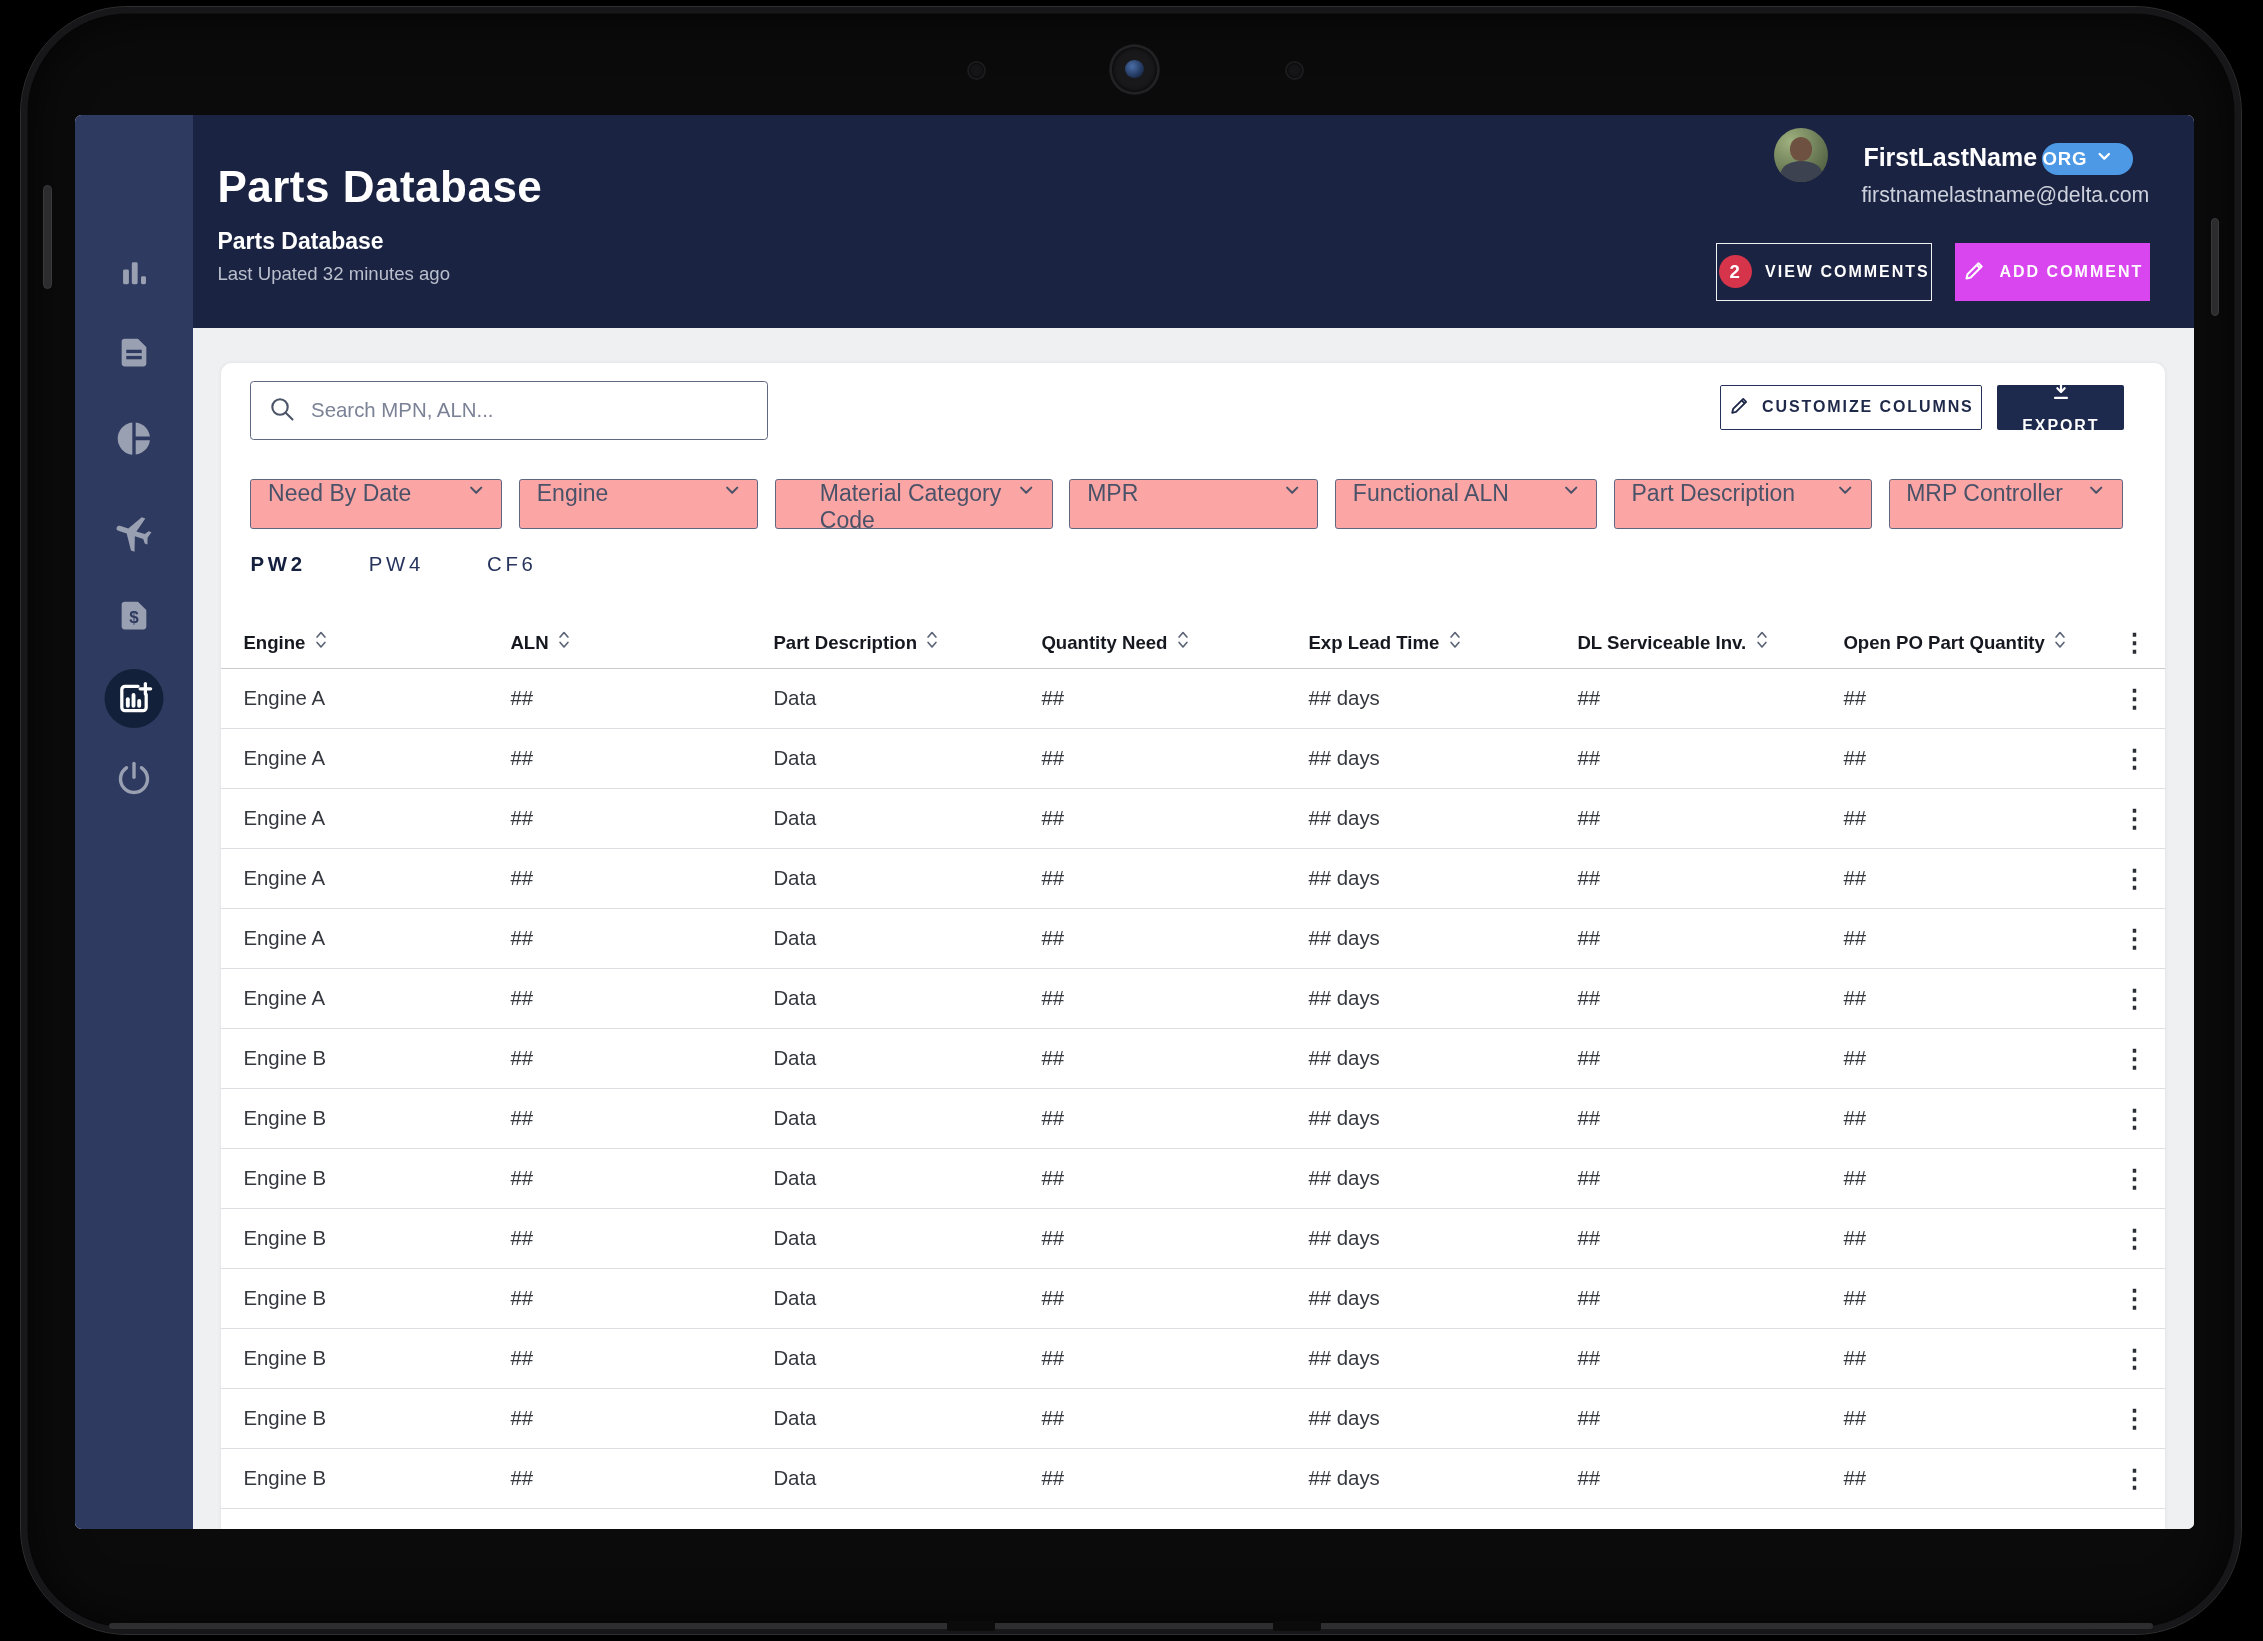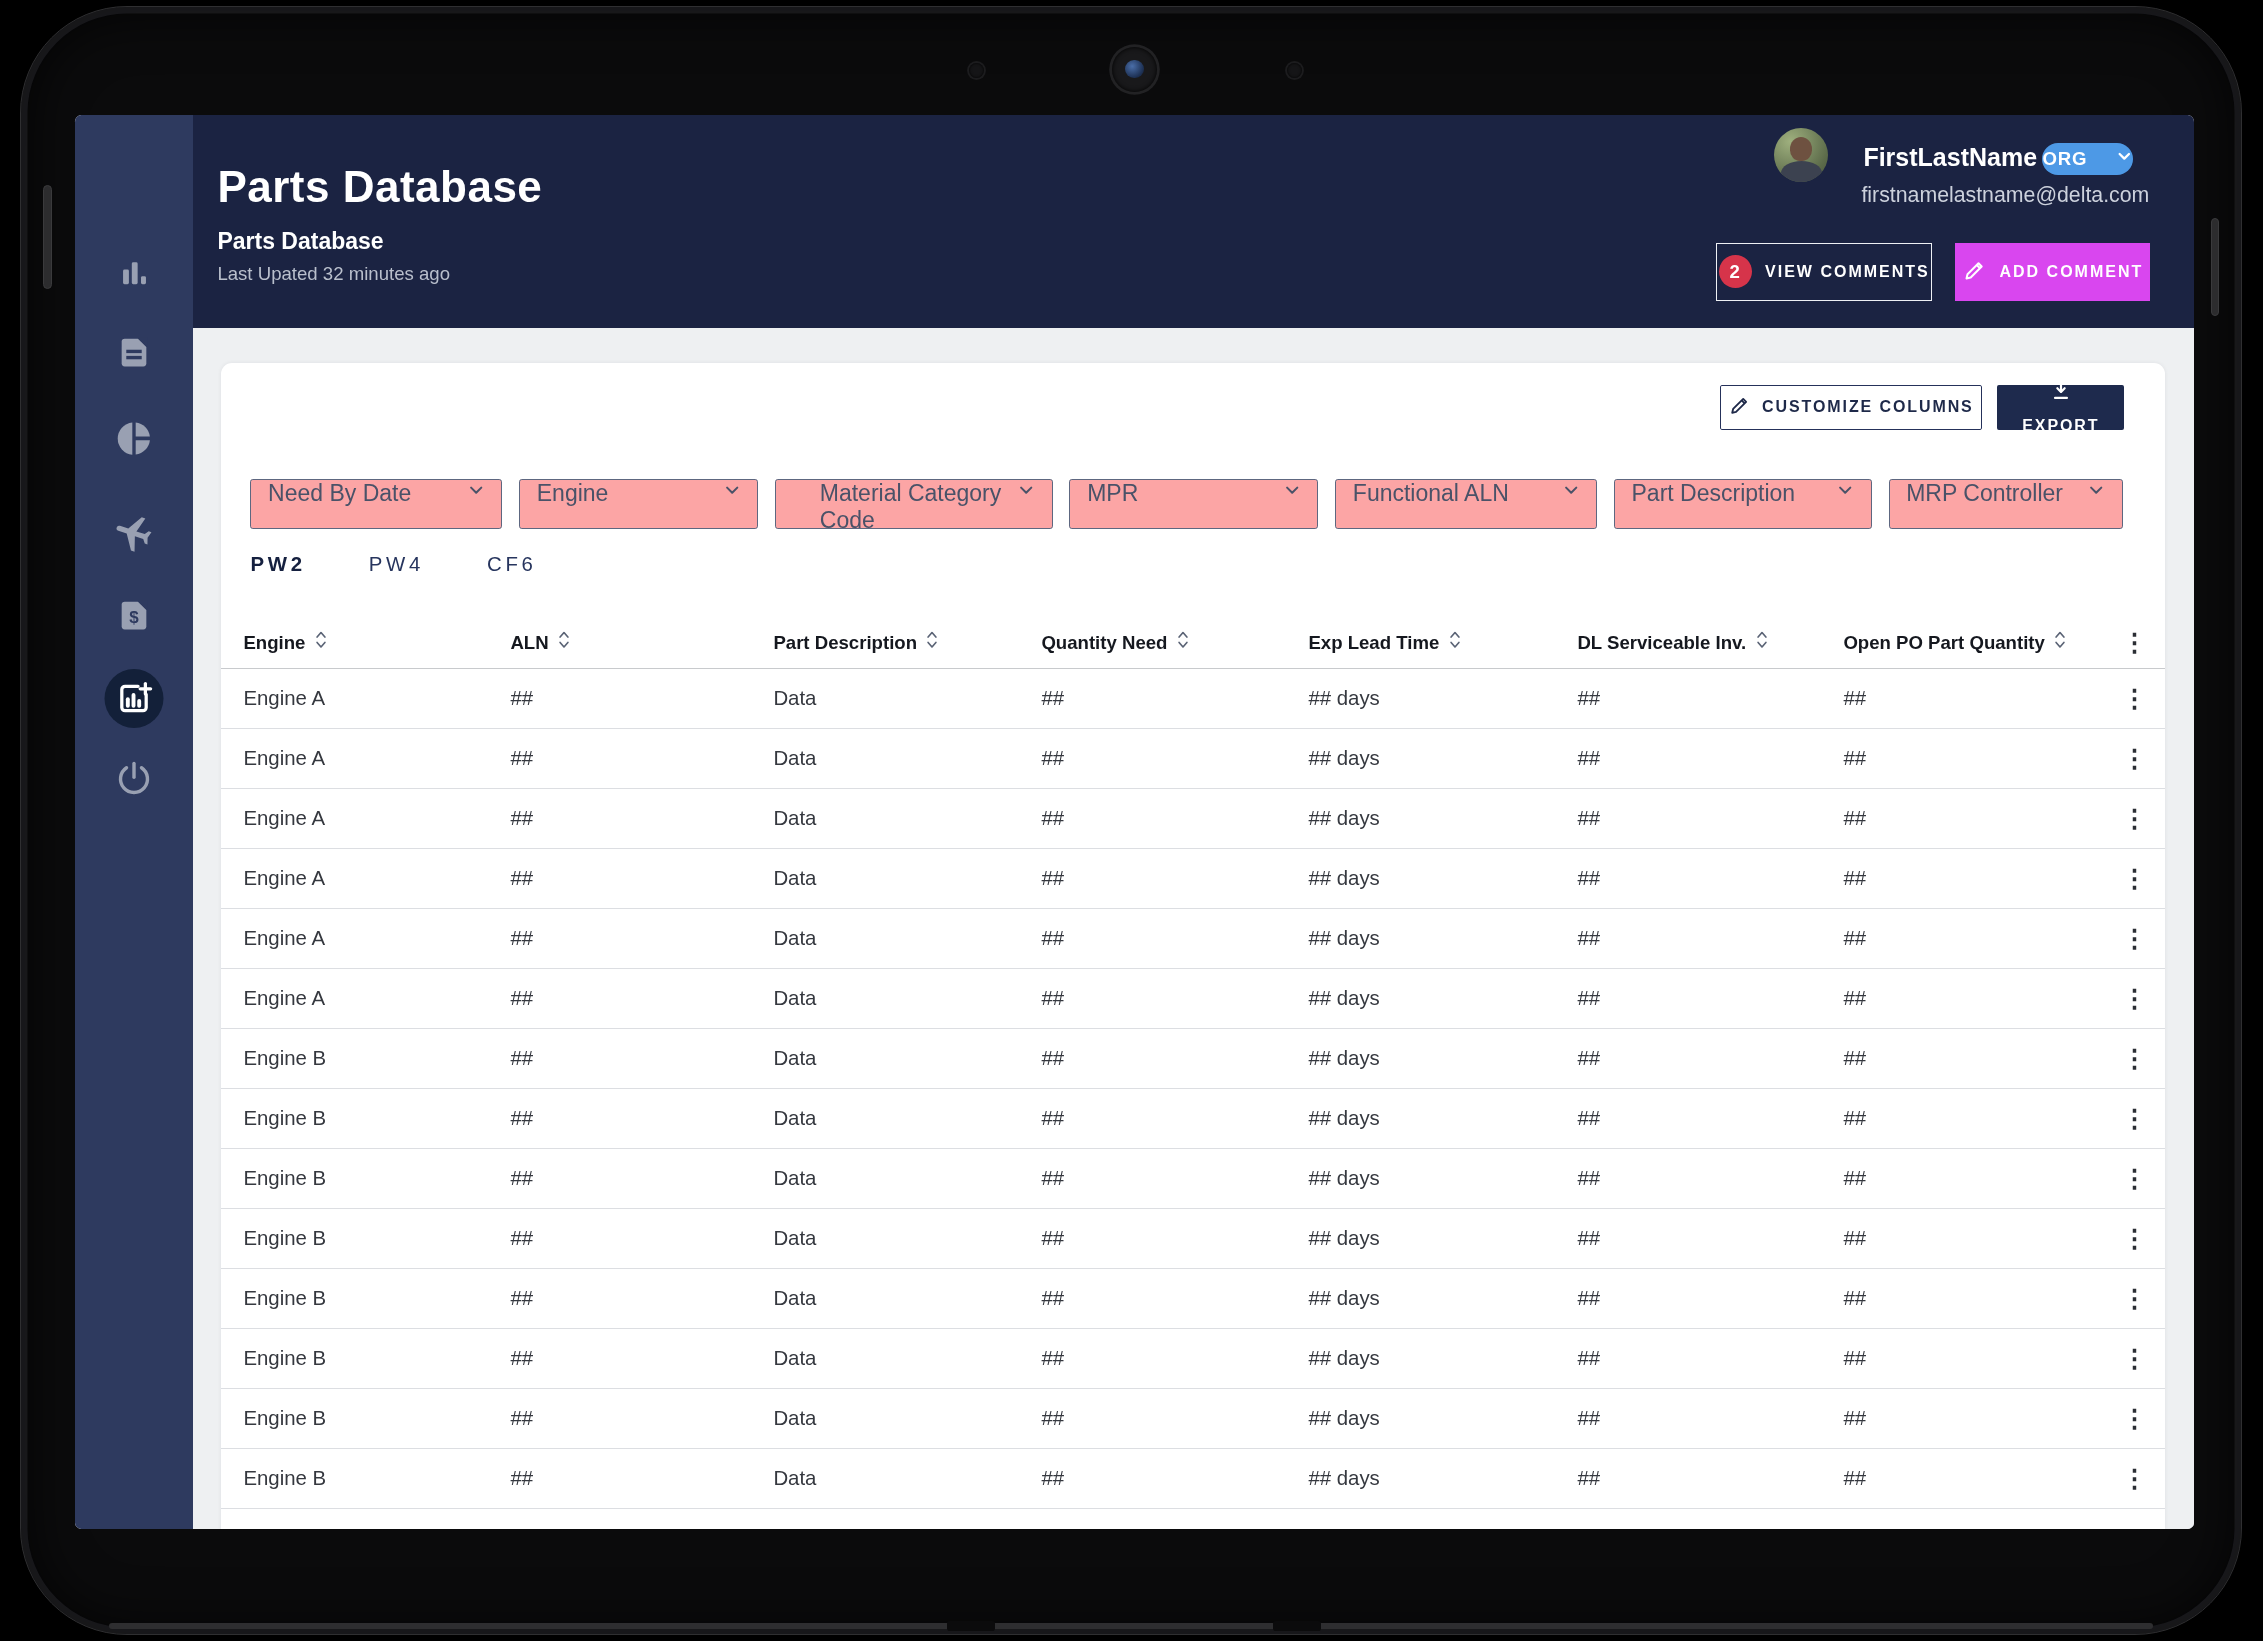--- a/index.html
+++ b/index.html
@@ -44,21 +44,21 @@
   .page-updated  { position:absolute; left:24px; top:148px; font-size:18.6px; color:#b9bfcc; }
 
   .avatar { position:absolute; left:1581px; top:13px; width:54px; height:54px; border-radius:50%;
             overflow:hidden; background:radial-gradient(circle at 30% 25%, #9fb07e, #5c6b4a 70%, #46523a); }
   .avatar .head { position:absolute; left:16px; top:9.3px; width:22px; height:24px; border-radius:50% 50% 45% 45%; background:#6e5140; }
   .avatar .body { position:absolute; left:6.5px; top:33px; width:41px; height:24px; border-radius:50% 50% 0 0; background:#3c4250; }
 
   .user-name  { position:absolute; left:1670px; top:28px; font-size:25px; font-weight:bold; }
   .user-email { position:absolute; left:1668px; top:68px; font-size:21.3px; color:#ccd1dc; }
   .org-badge { position:absolute; left:1849px; top:28px; width:91px; height:32px; border-radius:16.7px;
-               background:#4d99e6; display:flex; align-items:center; justify-content:space-between; gap:7.4px;
+               background:#4d99e6; display:flex; align-items:center; justify-content:flex-start; gap:7.4px;
                color:#fff; font-size:18.6px; font-weight:bold; letter-spacing:0.9px; cursor:pointer; }
 
   .hdr-btn { position:absolute; top:128px; height:58px; display:flex; align-items:center; justify-content:center;
              gap:13px; font-size:16px; font-weight:bold; letter-spacing:2px; color:#fff; cursor:pointer; }
   .btn-view { left:1523px; width:216px; background:transparent; border:1.9px solid #eef0f4; }
   .btn-add  { left:1762px; width:195px; background:#d946ef; }
   .badge { width:33px; height:33px; border-radius:50%; background:#d6344a; color:#fff;
            display:flex; align-items:center; justify-content:center; font-size:18.6px; font-weight:bold; }
 
   
@@ -218,20 +218,29 @@
                 <path d="M13.8 7l3.2 3.2"></path>
               </svg>
           </span>
           <span>ADD COMMENT</span>
         </div>
       </header>
 
       <div class="content">
         <div class="card">
 
+          <div class="search-box">
+            <span>
+              <svg width="28" height="28" viewBox="0 0 24 24" fill="none" stroke="#4c5468" stroke-width="1.8" stroke-linecap="round">
+                  <circle cx="10.3" cy="10.3" r="6.6"></circle>
+                  <path d="M15.2 15.2L21 21"></path>
+                </svg>
+            </span>
+            <input type="text" placeholder="Search MPN, ALN..." style="">
+          </div>
 
           <div class="toolbar-btn btn-customize">
             <span>
               <svg width="22" height="22" viewBox="0 0 24 24" fill="none" stroke="#1e2949" stroke-width="2" stroke-linejoin="round">
                   <path d="M3.5 20.5l4.2-1 11-11-3.2-3.2-11 11-1 4.2z"></path>
                   <path d="M13.8 7l3.2 3.2"></path>
                 </svg>
             </span>
             <span>CUSTOMIZE COLUMNS</span>
           </div>

